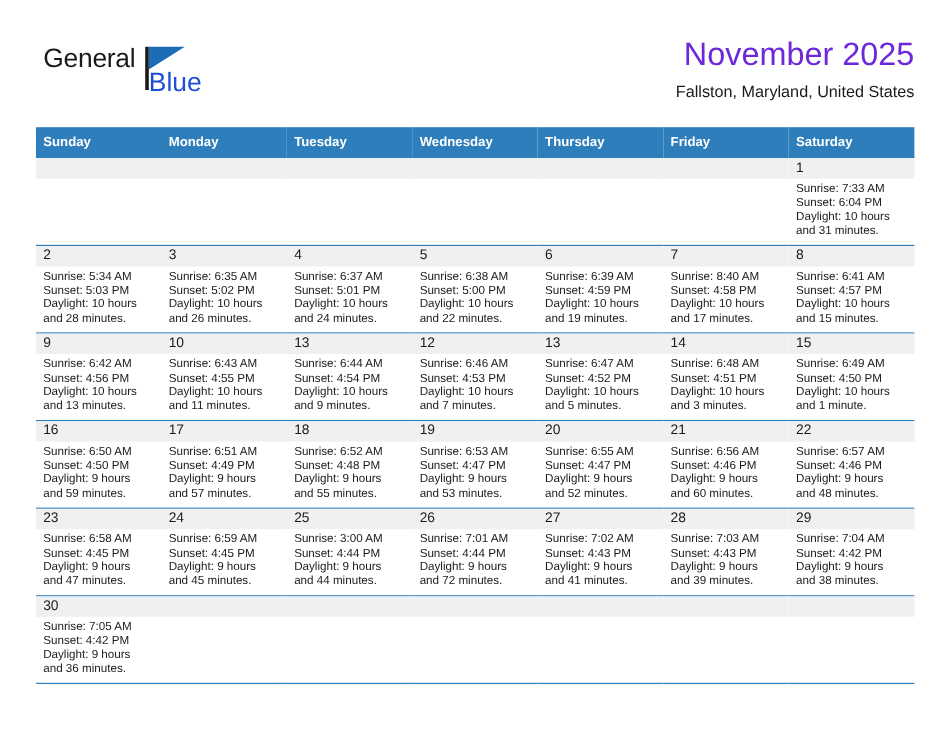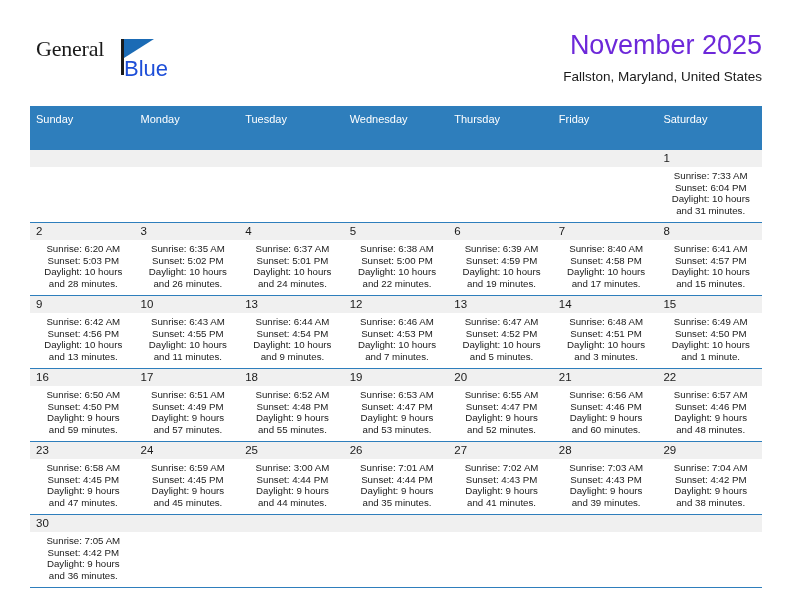--- a/index.html
+++ b/index.html
@@ -37,21 +37,21 @@
     width: 150px;
     height: 54px;
   }
   .brand-general {
     position: absolute;
     left: 0;
     top: 0;
     font-size: 22px;
     letter-spacing: -0.2px;
     color: #1a1a1a;
-    font-family: Liberation Serif, serif;
+    font-family: Liberation Sans, sans-serif;
   }
   .brand-triangle {
     position: absolute;
     left: 88px;
     top: 3px;
     width: 0;
     height: 0;
     border-left: 30px solid #1b6bb5;
     border-bottom: 19px solid transparent;
   }
@@ -99,23 +99,23 @@
     left: 30px;
     top: 106px;
     width: 732px;
     border-collapse: collapse;
     table-layout: fixed;
   }
   .calendar th {
     background: #2e7ebc;
     color: #ffffff;
     font-size: 11px;
-    font-weight: normal;
+    font-weight: bold;
     text-align: left;
-    padding: 4px 0 22px 6px;
+    padding: 4px 0 4px 6px;
     height: 18px;
     border: none;
   }
   .calendar td {
     vertical-align: top;
     padding: 0;
     border: none;
     border-bottom: 1px solid #2e7ebc;
     width: 104.5px;
     height: 72px;
@@ -144,21 +144,20 @@
   }
   .empty .daynum {
     background: #f0f0f0;
     color: transparent;
   }
   .detail {
     padding: 3px 4px 0 6px;
     font-size: 9.7px;
     line-height: 11.6px;
     color: #1a1a1a;
-    text-align: center;
   }
   .detail div {
     white-space: nowrap;
   }
 </style>
 </head>
 <body>
 
 <div class="page">
 
@@ -232,21 +231,21 @@
                 <div>and 31 minutes.</div>
               </div>
             </div>
           </td>
         </tr>
         <tr class="week-row">
           <td>
             <div class="daycell filled">
               <span class="daynum">2</span>
               <div class="detail">
-                <div>Sunrise: 6:20 AM</div>
+                <div>Sunrise: 5:34 AM</div>
                 <div>Sunset: 5:03 PM</div>
                 <div>Daylight: 10 hours</div>
                 <div>and 28 minutes.</div>
               </div>
             </div>
           </td>
           <td>
             <div class="daycell filled">
               <span class="daynum">3</span>
               <div class="detail">
@@ -505,21 +504,21 @@
               </div>
             </div>
           </td>
           <td>
             <div class="daycell filled">
               <span class="daynum">26</span>
               <div class="detail">
                 <div>Sunrise: 7:01 AM</div>
                 <div>Sunset: 4:44 PM</div>
                 <div>Daylight: 9 hours</div>
-                <div>and 35 minutes.</div>
+                <div>and 72 minutes.</div>
               </div>
             </div>
           </td>
           <td>
             <div class="daycell filled">
               <span class="daynum">27</span>
               <div class="detail">
                 <div>Sunrise: 7:02 AM</div>
                 <div>Sunset: 4:43 PM</div>
                 <div>Daylight: 9 hours</div>

